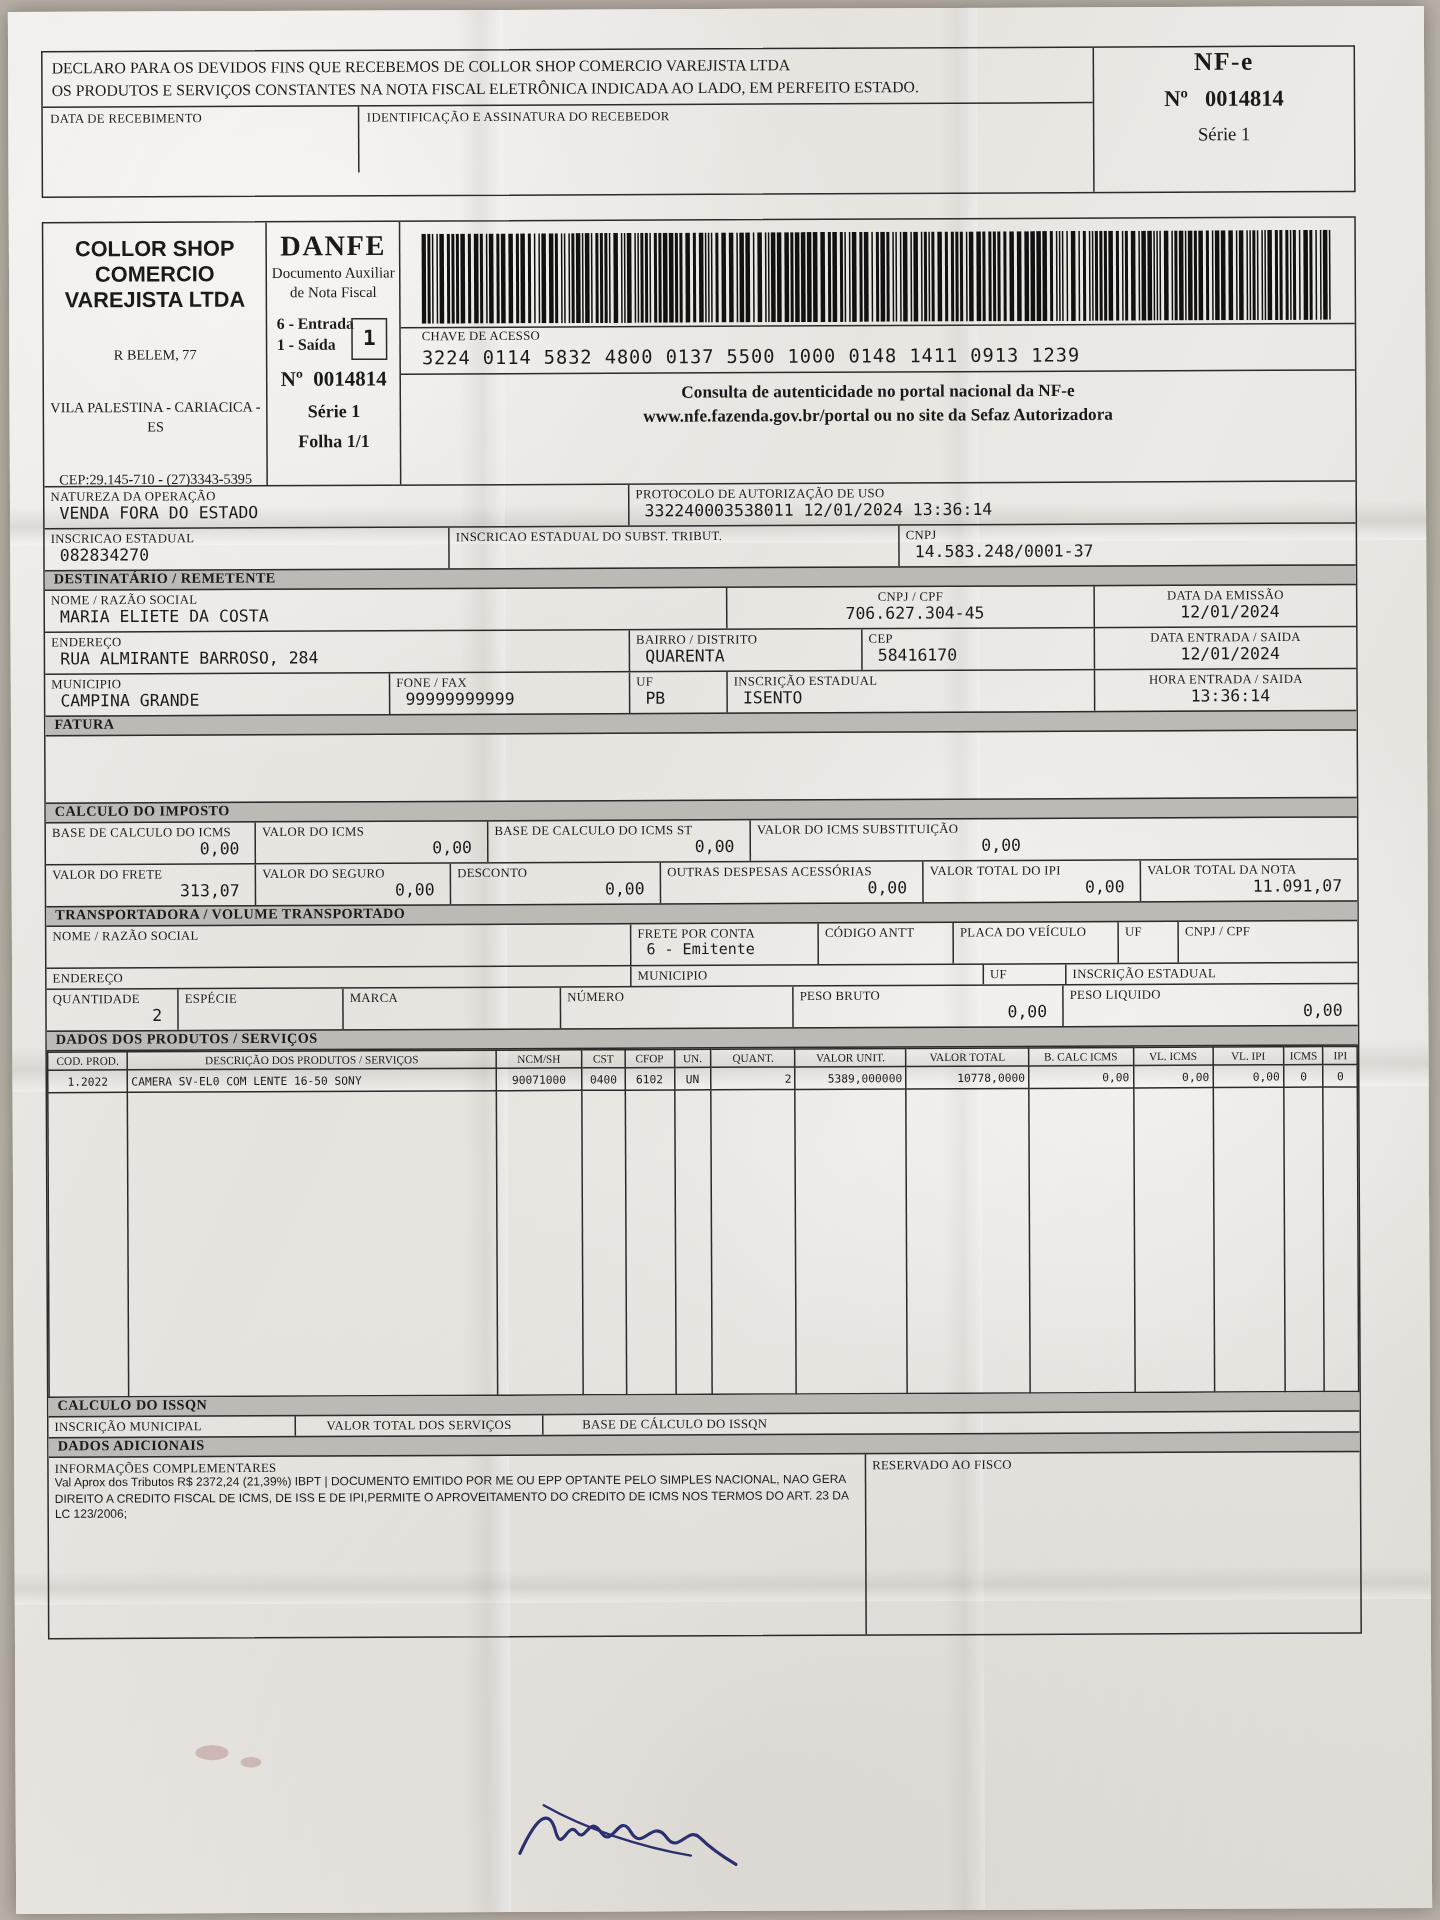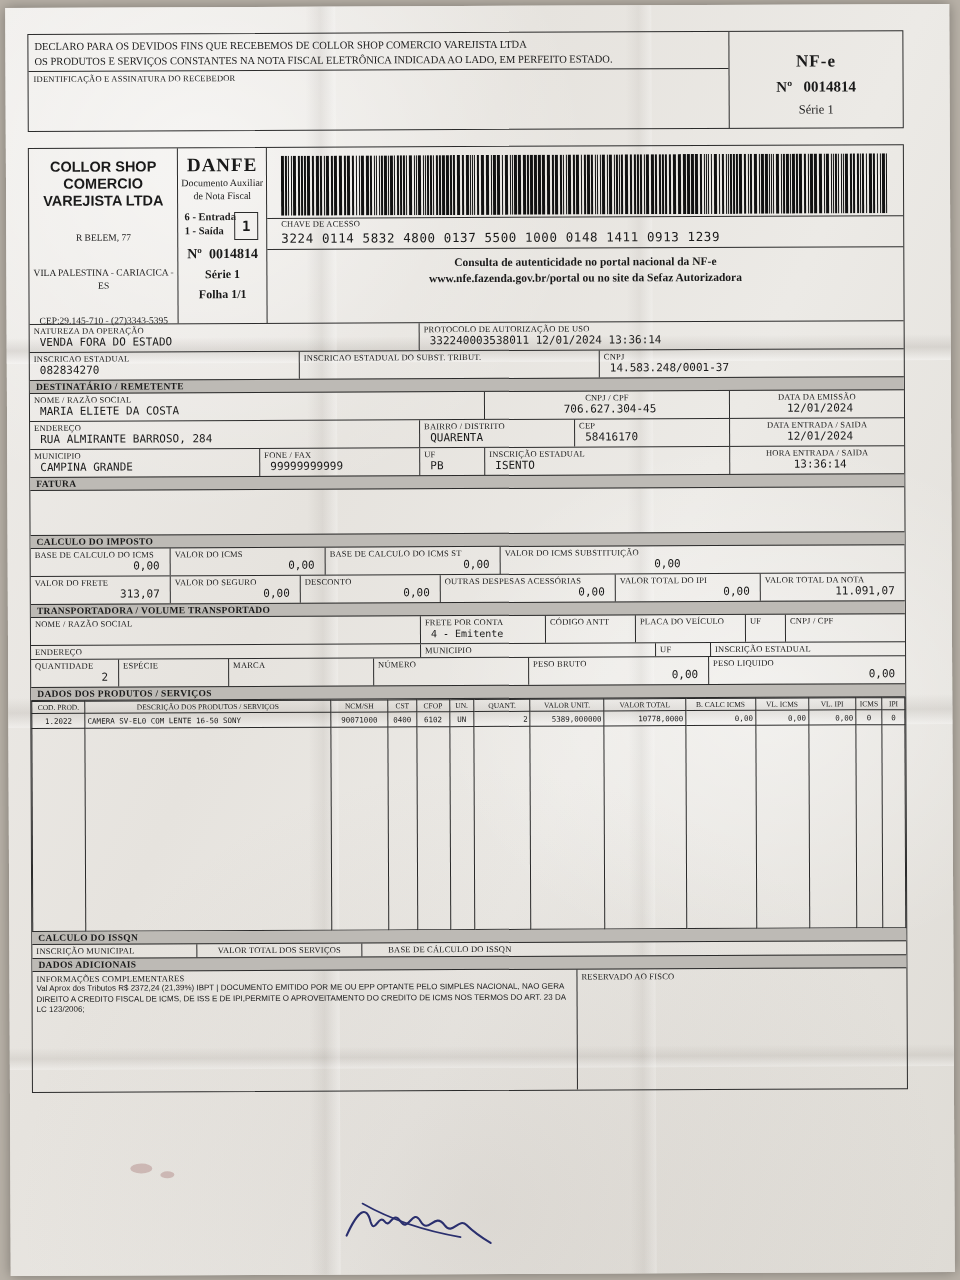--- a/index.html
+++ b/index.html
@@ -89,21 +89,21 @@
   }
   .bb { border-bottom: 1px solid #2b2b2b; }
 
   
   #recv { height: 96px; display:flex; }
   #recv .left { width: 700px; border-right:1px solid #2b2b2b; }
   #recv .decl { font-size:10.5px; line-height:15px; padding:4px 6px 2px 6px; }
   #recv .sub { display:flex; height:44px; border-top:1px solid #2b2b2b; }
   #recv .sub .a { width: 200px; border-right:1px solid #2b2b2b; padding:2px 5px; }
   #recv .sub .b { flex:1; padding:2px 5px; }
-  #recv .right { flex:1; text-align:center; padding-top:20px; }
+  #recv .right { flex:1; text-align:center; padding-top:0; }
   #recv .right .t1 { font-size:17px; font-weight:bold; letter-spacing:1px;}
   #recv .right .t2 { font-size:15px; font-weight:bold; margin-top:7px;}
   #recv .right .t3 { font-size:12.5px; margin-top:7px;}
 
   
   #hdr { display:flex; }
   #emit { width: 245px; border-right:1px solid #2b2b2b; text-align:center; padding-top:10px; height:175px; box-sizing:border-box;}
   #emit .nm { font-weight:bold; font-size:14.5px; line-height:17px; font-family:"Liberation Sans", sans-serif;}
   #emit .ad { font-size:9.5px; line-height:13px; margin-top:22px; }
   #danfe { width: 145px; border-right:1px solid #2b2b2b; text-align:center; height:175px; box-sizing:border-box; }
@@ -150,20 +150,24 @@
 
   <div class="doc">
 
     <div class="box" id="recv">
       <div class="left">
         <div class="decl">
           <div>DECLARO PARA OS DEVIDOS FINS QUE RECEBEMOS DE COLLOR SHOP COMERCIO VAREJISTA LTDA</div>
           <div>OS PRODUTOS E SERVIÇOS CONSTANTES NA NOTA FISCAL ELETRÔNICA INDICADA AO LADO, EM PERFEITO ESTADO.</div>
         </div>
         <div class="sub">
+          <div class="a">
+            <div class="lbl">DATA DE RECEBIMENTO</div>
+            <div class="val"></div>
+          </div>
           <div class="b">
             <div class="lbl">IDENTIFICAÇÃO E ASSINATURA DO RECEBEDOR</div>
             <div class="val"></div>
           </div>
         </div>
       </div>
       <div class="right">
         <div class="t1">NF-e</div>
         <div class="t2">
           <span>Nº</span>
@@ -352,21 +356,21 @@
       </div>
 
       <div class="band">TRANSPORTADORA / VOLUME TRANSPORTADO</div>
       <div class="row bb">
         <div class="cell lv" style="width:390px">
           <div class="lbl">NOME / RAZÃO SOCIAL</div>
           <div class="val"></div>
         </div>
         <div class="cell lv" style="width:125px">
           <div class="lbl">FRETE POR CONTA</div>
-          <div class="val" style="font-size:10px">4 - Emitente</div>
+          <div class="val" style="font-size:10px">6 - Emitente</div>
         </div>
         <div class="cell lv" style="width:90px">
           <div class="lbl">CÓDIGO ANTT</div>
           <div class="val"></div>
         </div>
         <div class="cell lv" style="width:110px">
           <div class="lbl">PLACA DO VEÍCULO</div>
           <div class="val"></div>
         </div>
         <div class="cell lv" style="width:40px">

